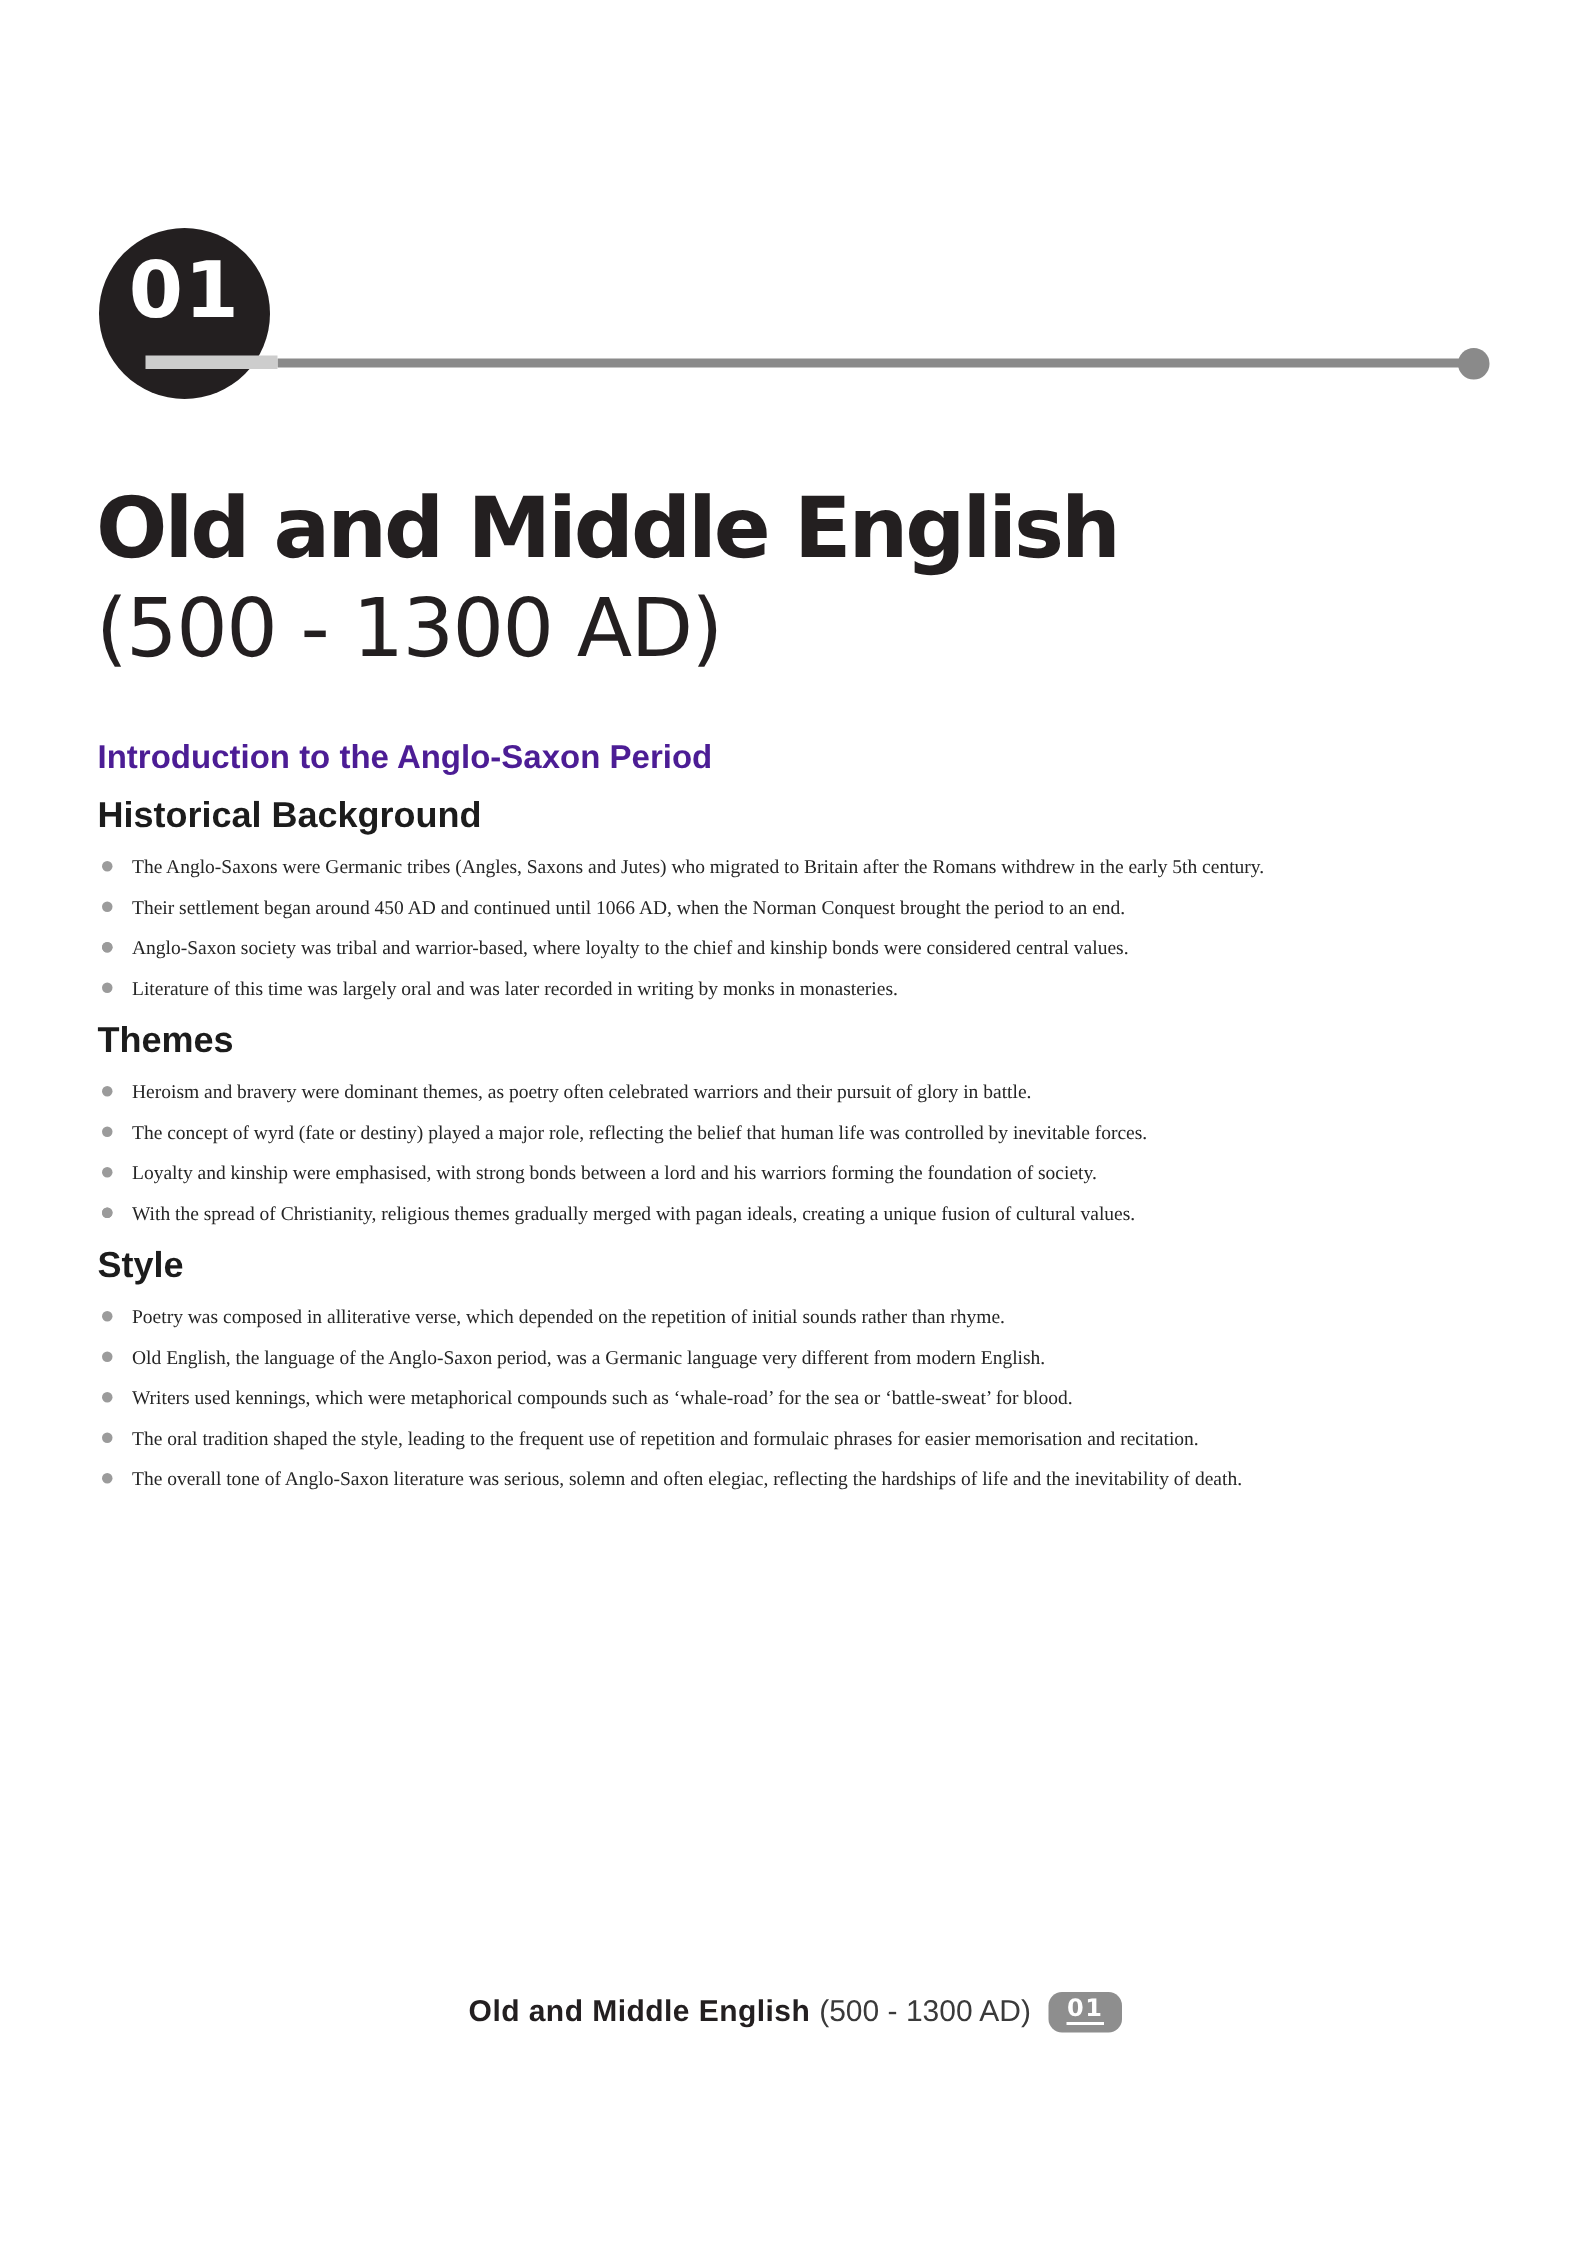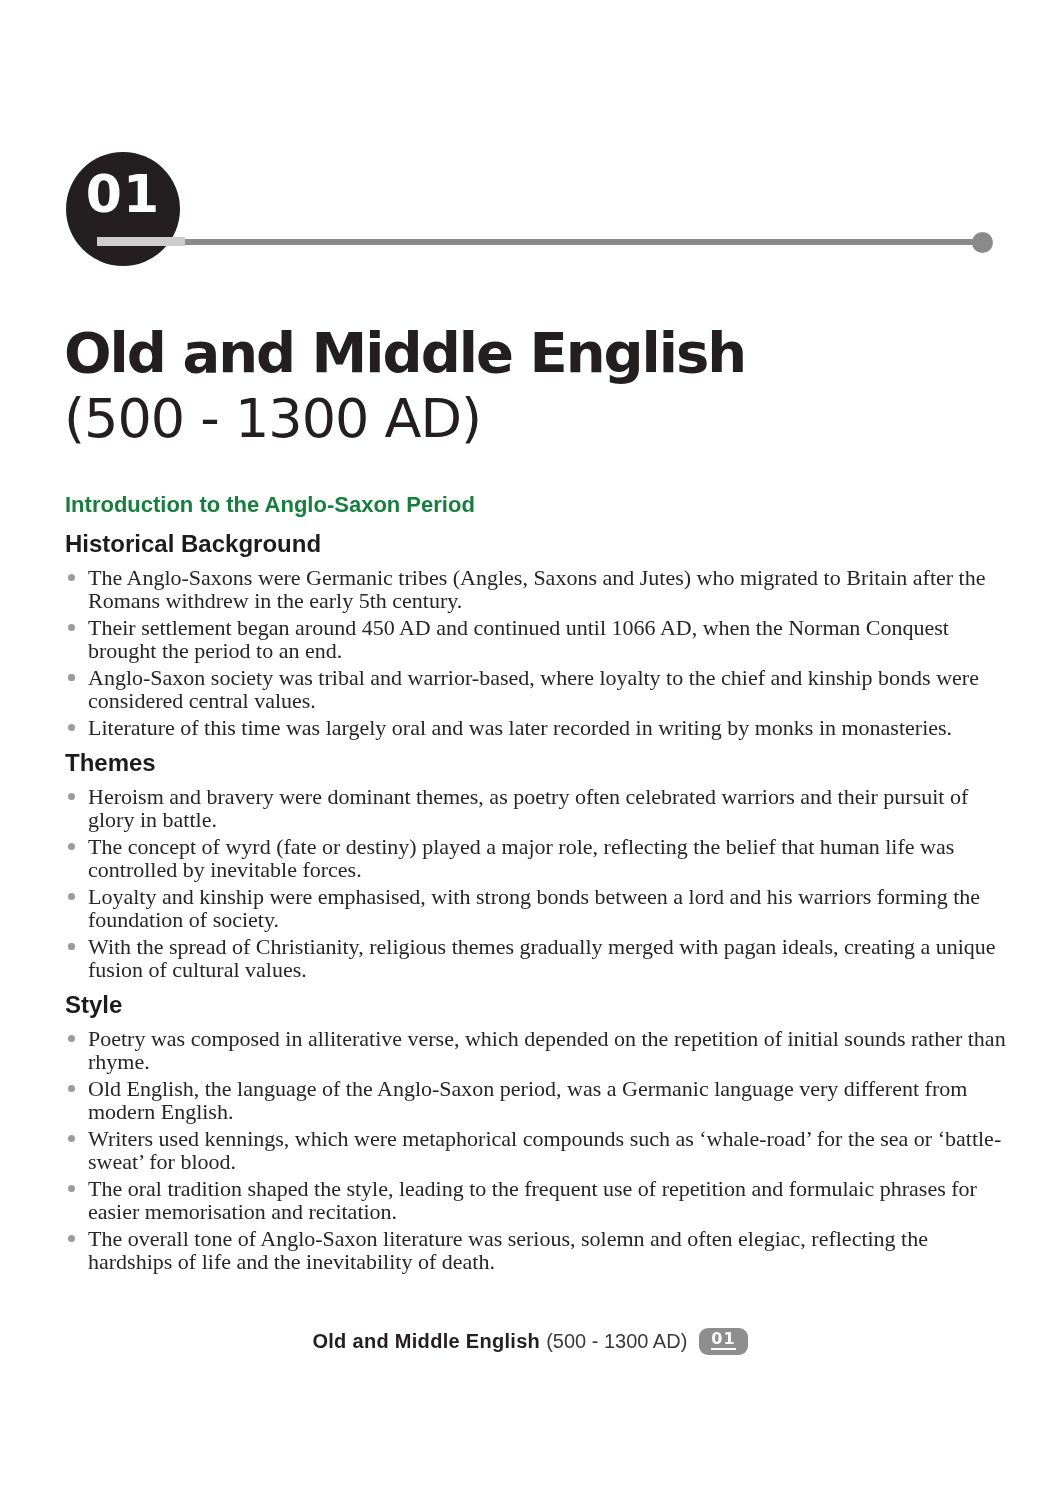--- a/index.html
+++ b/index.html
@@ -84,39 +84,39 @@
     position: absolute;
     left: 65px; top: 492px;
     width: 945px;
     color: #262626;
   }
   .section-heading {
     margin: 0 0 12px 0;
     font-family: "Liberation Sans", sans-serif;
     font-weight: bold;
     font-size: 22px;
-    color: #15803d;
+    color: #4c1d95;
   }
   .sub-heading {
     margin: 10px 0 8px 0;
     font-family: "Liberation Sans", sans-serif;
     font-weight: bold;
     font-size: 24px;
     color: #1c1c1c;
   }
   ul.bullet-list {
     list-style: none;
     margin: 0 0 8px 0;
     padding: 0;
   }
   ul.bullet-list li {
     position: relative;
     padding-left: 23px;
     margin: 0 0 4px 0;
-    font-size: 22px;
+    font-size: 13px;
     line-height: 23px;
     color: #262626;
   }
   .bullet-dot {
     position: absolute;
     left: 3px; top: 8px;
     width: 7px; height: 7px;
     border-radius: 50%;
     background: #9b9b9b;
   }

